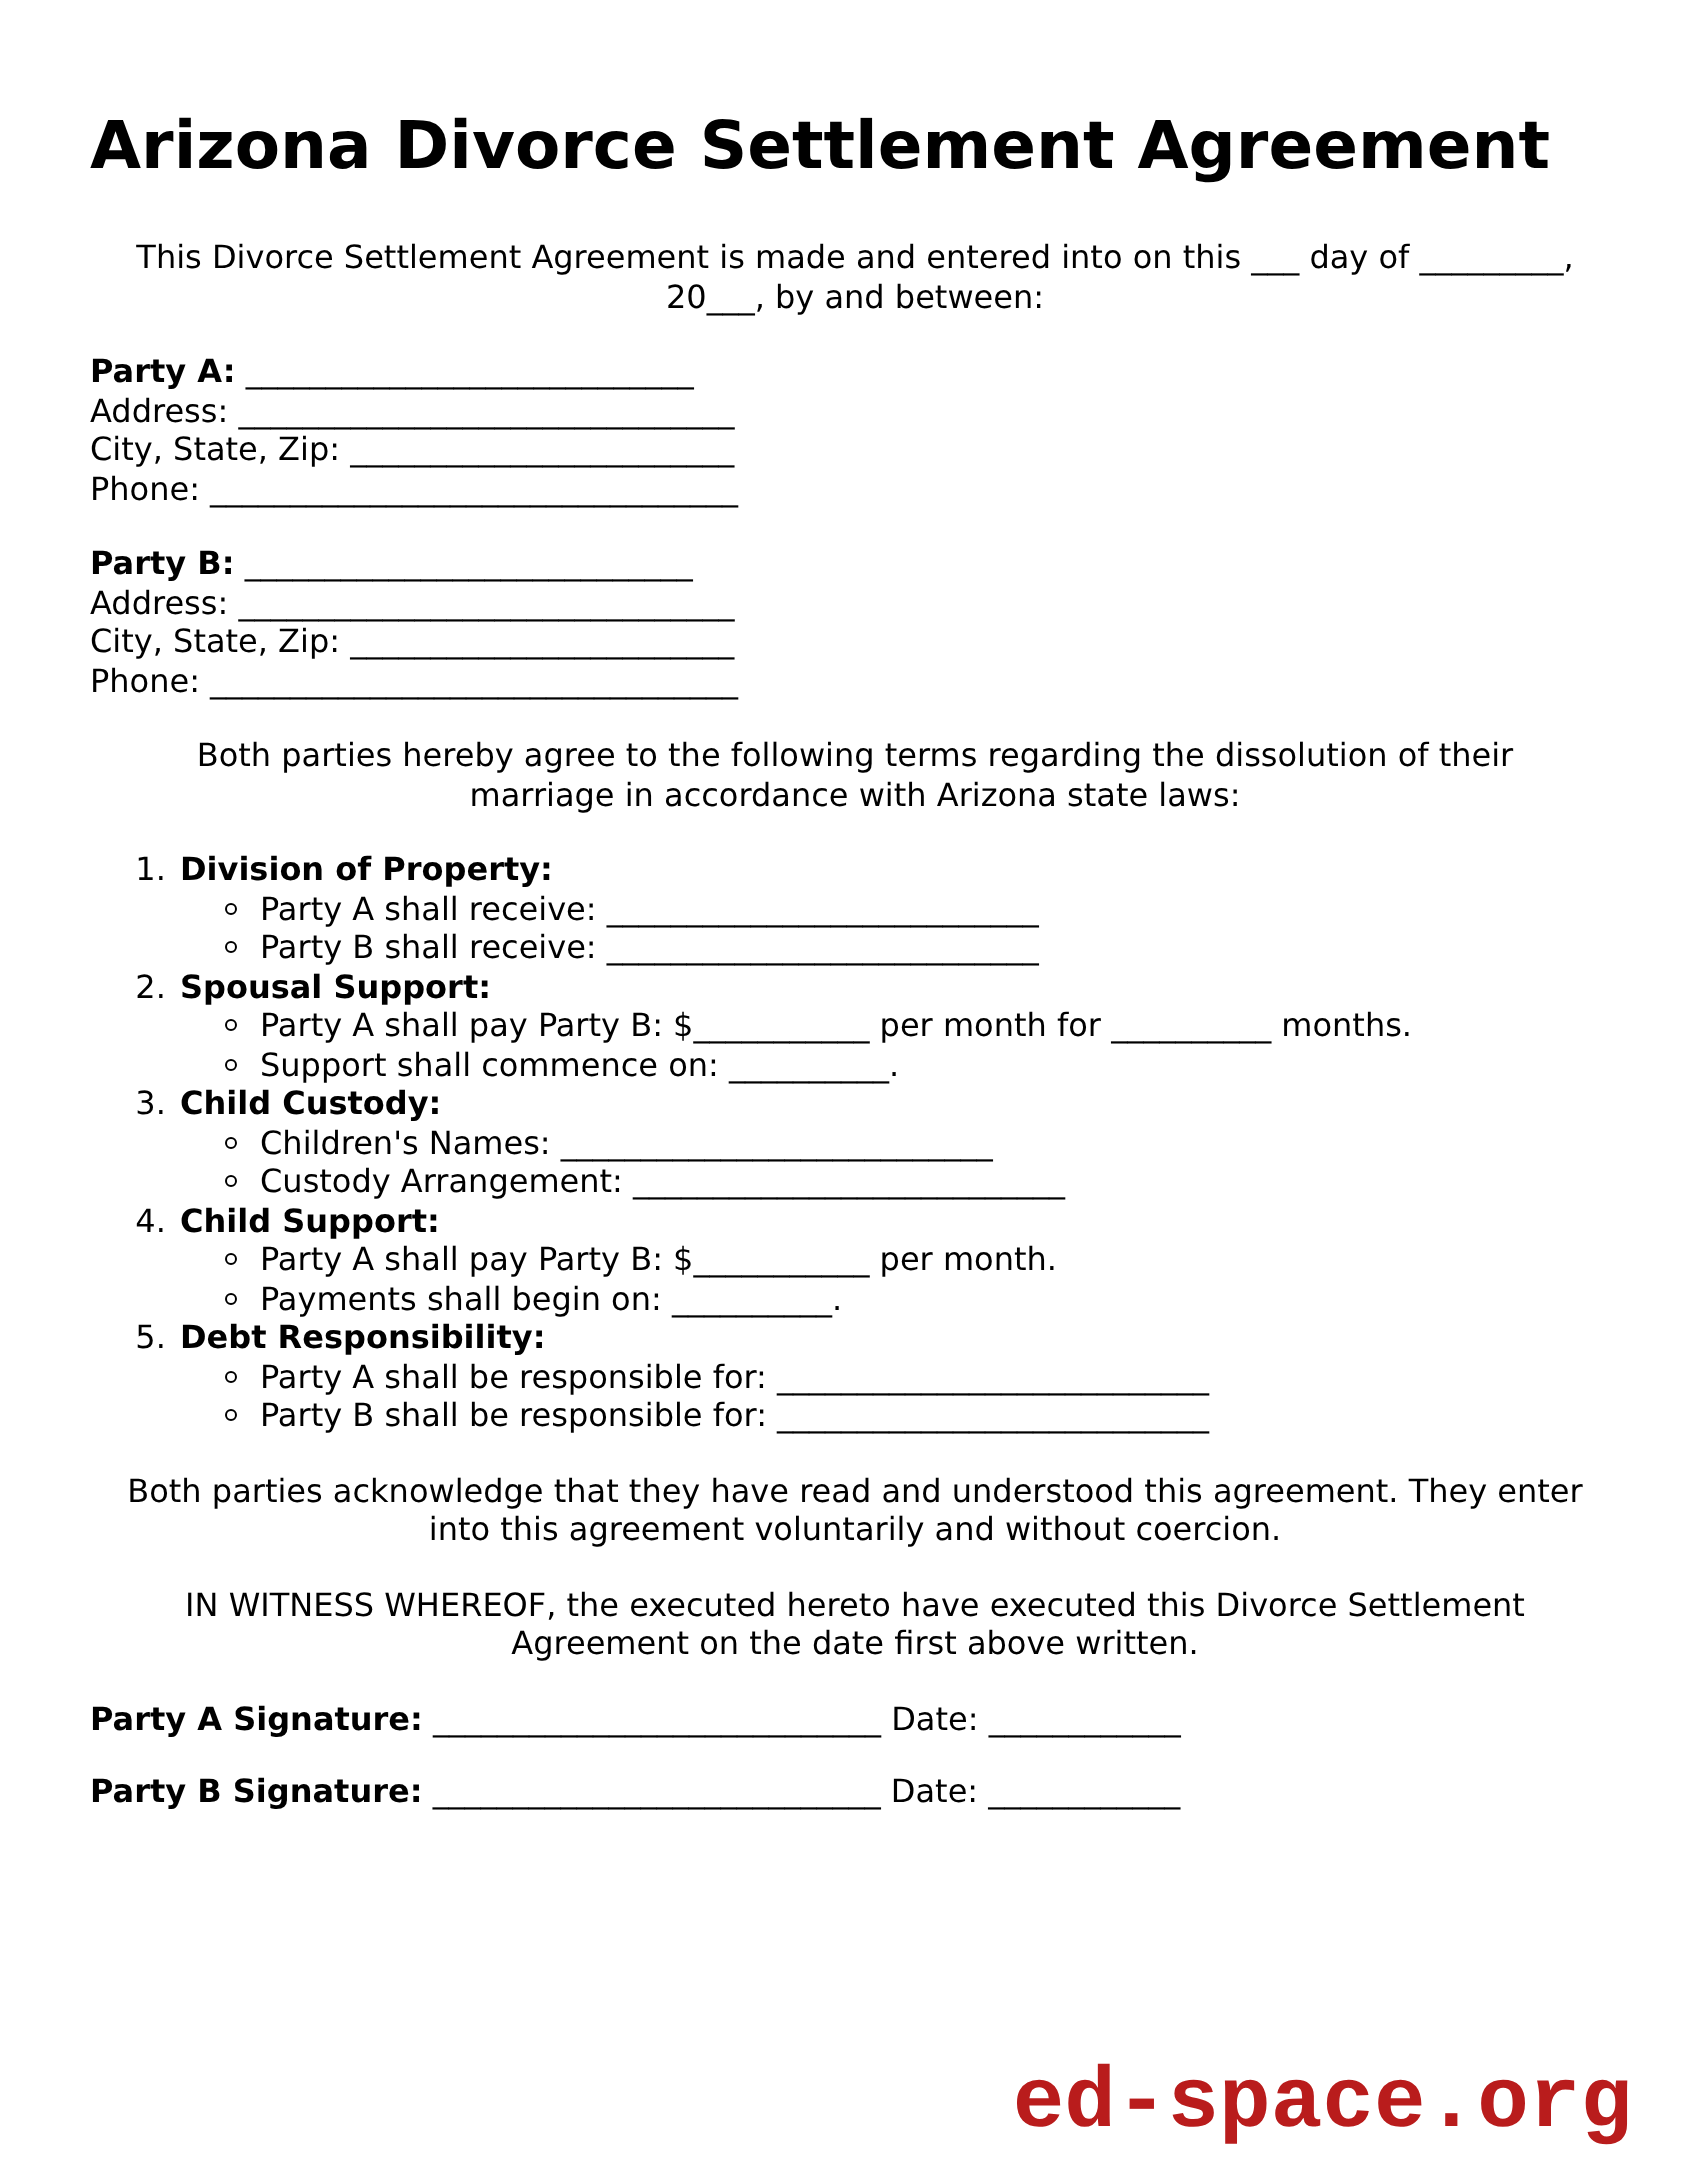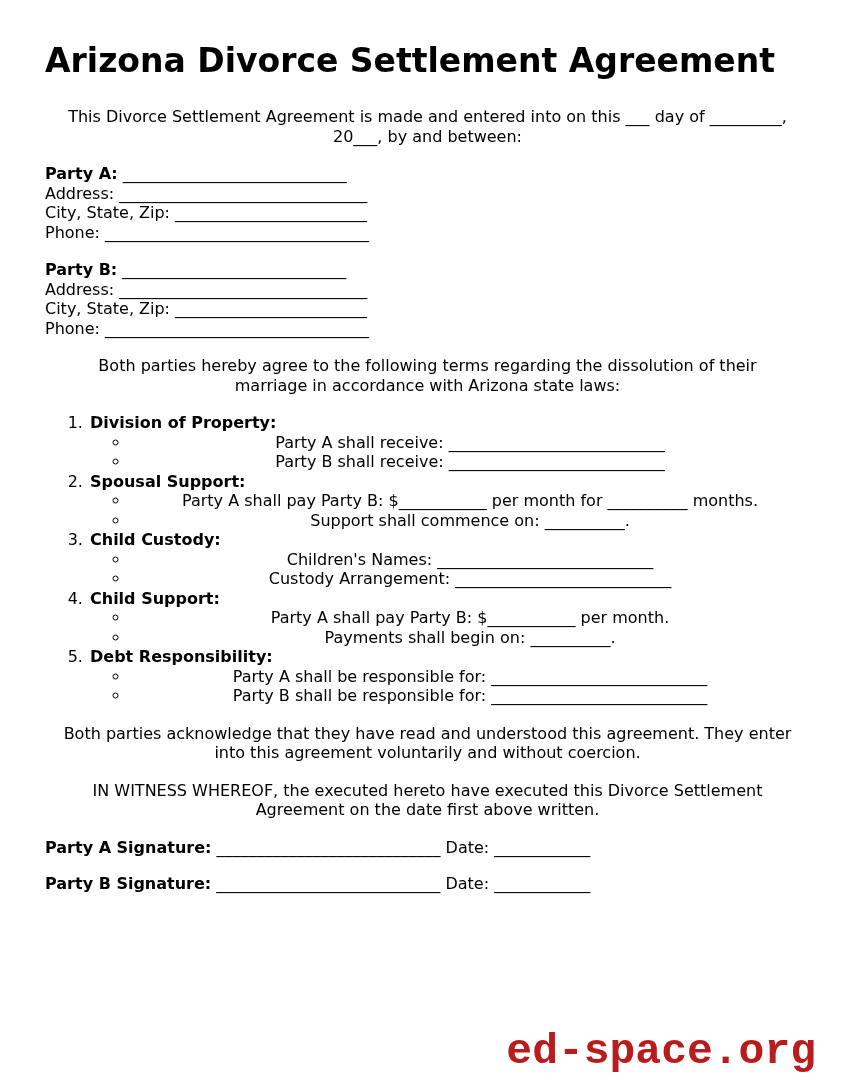--- a/index.html
+++ b/index.html
@@ -6,21 +6,21 @@
   .page {
     position: relative;
     width: 844px;
     height: 1092px;
     box-sizing: border-box;
     background: #ffffff;
     color: #000000;
     font-family: "DejaVu Sans", sans-serif;
     font-size: 16px;
     line-height: 19.5px;
-    padding: 41px 34px 0 45px;
+    padding: 53px 34px 0 45px;
     overflow: hidden;
     border-radius: 21px;
   }
   h1.doc-title {
     font-size: 33px;
     line-height: 40px;
     font-weight: bold;
     margin: 0 0 26px 0;
     white-space: nowrap;
   }
@@ -31,21 +31,20 @@
   ol.terms {
     margin: 4px 0 18px 0;
     padding-left: 43px;
     list-style-type: decimal;
   }
   ol.terms > li { padding-left: 2px; }
   ul.subs {
     list-style-type: circle;
     margin: 0;
     padding-left: 40px;
-    text-align: center;
   }
   ul.subs > li { white-space: nowrap; }
   .sig-line { margin: 0 0 16.5px 0; white-space: nowrap; }
   .footer-watermark {
     position: absolute;
     top: 1032px;
     right: 28px;
     font-family: "Liberation Mono", "DejaVu Sans Mono", monospace;
     font-size: 43px;
     line-height: 40px;

